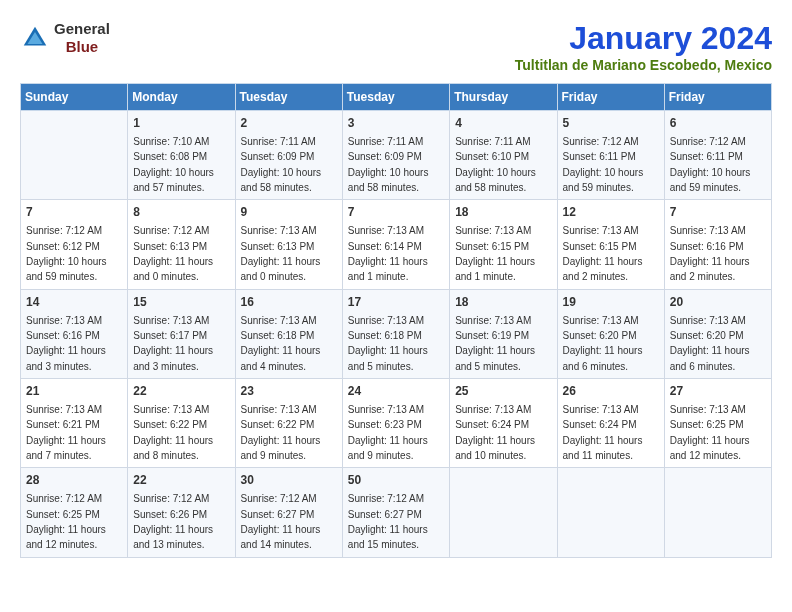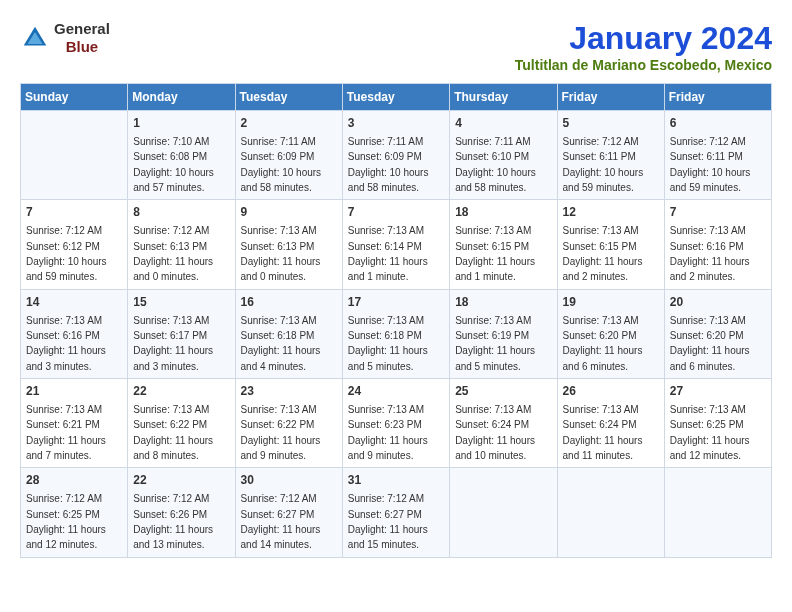--- a/index.html
+++ b/index.html
@@ -252,21 +252,21 @@
 Daylight: 11 hours
 and 12 minutes.</span></td>
         <td><span class="day-number">22</span><span class="day-info" style="white-space: pre-line;">Sunrise: 7:12 AM
 Sunset: 6:26 PM
 Daylight: 11 hours
 and 13 minutes.</span></td>
         <td><span class="day-number">30</span><span class="day-info" style="white-space: pre-line;">Sunrise: 7:12 AM
 Sunset: 6:27 PM
 Daylight: 11 hours
 and 14 minutes.</span></td>
-        <td><span class="day-number">31</span><span class="day-info" style="white-space: pre-line;">Sunrise: 7:12 AM
+        <td><span class="day-number">50</span><span class="day-info" style="white-space: pre-line;">Sunrise: 7:12 AM
 Sunset: 6:27 PM
 Daylight: 11 hours
 and 15 minutes.</span></td>
         <td class="empty-cell"></td>
         <td class="empty-cell"></td>
         <td class="empty-cell"></td>
       </tr>
     </tbody>
 </table>
 

